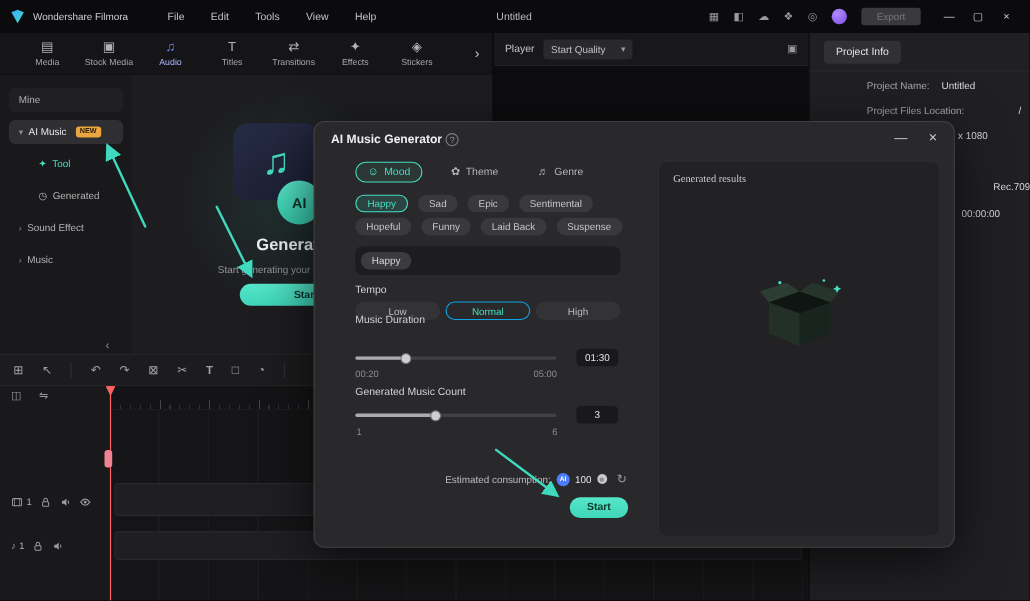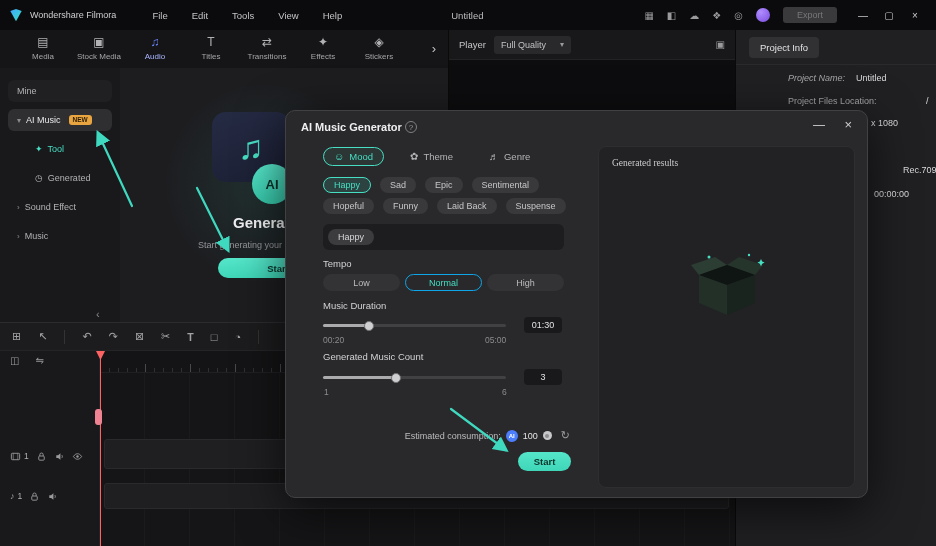--- a/index.html
+++ b/index.html
@@ -59,21 +59,21 @@
   .quality-select{height:18px;background:#29292c;border-radius:3px;font-size:9px;color:#c2c2c4;display:flex;align-items:center;gap:14px;padding:0 7px;}
   .qs-chev{font-size:8px;color:#9a9a9c;}
   .player-panel-icon{margin-left:auto;font-size:10px;color:#9a9a9c;}
 
   
   .rightpanel{position:absolute;left:735px;top:30px;width:201px;height:516px;background:#202023;border-left:1px solid #0a0a0b;}
   .pi-tab{position:absolute;left:13px;top:7px;height:21px;padding:0 11px;background:#313134;border-radius:4px;font-size:9.5px;color:#e2e2e4;display:flex;align-items:center;}
   .pi-sep{position:absolute;left:0;top:34px;width:100%;height:1px;background:#2a2a2d;}
   .pi-label{position:absolute;font-size:9px;color:#a6a6a8;}
   .pi-value{position:absolute;font-size:9px;color:#dadadc;}
-  .pl1{left:52px;top:43px;font-style:italic;} .pv1{left:120px;top:43px;}
+  .pl1{left:52px;top:43px;} .pv1{left:120px;top:43px;}
   .pl2{left:52px;top:66px;} .pv2{left:190px;top:66px;}
   .pv-res{left:135px;top:88px;}
   .pv-rec{left:167px;top:135px;}
   .pv-time{left:138px;top:159px;}
 
   
   .timeline{position:absolute;left:0;top:322px;width:735px;height:224px;background:#151517;border-top:1px solid #2c2c2f;}
   .tl-toolbar{position:absolute;left:0;top:0;width:100%;height:28px;background:#1c1c1e;border-bottom:1px solid #252528;display:flex;align-items:center;gap:17px;padding-left:12px;}
   .tool{font-size:11px;color:#a2a2a4;}
   .tool.t-text{font-size:10.5px;font-weight:bold;}
@@ -107,21 +107,21 @@
   .m-tab{display:flex;align-items:center;gap:5px;font-size:9.5px;color:#b4b4b6;padding:3px 10px;}
   .ticon{font-size:10px;}
   .m-tab.active{border:1px solid #46dfc3;border-radius:12px;color:#46dfc3;background:rgba(70,223,195,.07);}
   .chip-row{position:absolute;left:37px;display:flex;gap:9px;}
   .r1{top:66px;} .r2{top:87px;}
   .chip{font-size:9px;color:#c6c6c8;background:#39393c;border-radius:9px;padding:0 10px;height:16px;display:inline-flex;align-items:center;}
   .chip.active{background:rgba(70,223,195,.15);border:1px solid #46dfc3;color:#46dfc3;}
   .sel-box{position:absolute;left:37px;top:113px;width:241px;height:26px;background:#1d1d1f;border-radius:6px;display:flex;align-items:center;padding-left:5px;}
   .sel-chip{font-size:9px;color:#d6d6d8;background:#3c3c3f;border-radius:8px;padding:0 10px;height:16px;display:inline-flex;align-items:center;}
   .m-label{position:absolute;left:37px;font-size:9.5px;color:#d2d2d4;}
-  .lb-tempo{top:147px;} .lb-dur{top:189px;} .lb-cnt{top:240px;}
+  .lb-tempo{top:147px;} .lb-dur{top:175px;} .lb-cnt{top:240px;}
   .tempo-row{position:absolute;left:37px;top:163px;display:flex;gap:5px;}
   .tempo-btn{width:77px;height:17px;background:#333336;border-radius:9px;color:#bcbcbe;font-size:9px;display:flex;align-items:center;justify-content:center;}
   .tempo-btn.active{background:transparent;border:1px solid #0ea5e9;color:#46dfc3;}
   .slider{position:absolute;left:37px;width:183px;height:3px;background:#414144;border-radius:2px;}
   .s1{top:213px;} .s2{top:265px;}
   .fill{height:3px;background:#ababad;border-radius:2px;}
   .handle{position:absolute;top:-3.5px;width:10px;height:10px;border-radius:50%;background:#cfcfd1;border:1px solid #737376;}
   .srange{position:absolute;font-size:8.5px;color:#8c8c8e;}
   .d-min{left:37px;top:224px;} .d-max{left:199px;top:224px;}
   .c-min{left:38px;top:276px;} .c-max{left:216px;top:276px;}
@@ -249,21 +249,21 @@
   <div class="ai-circle">AI</div>
   <div class="promo-title">Generate</div>
   <div class="promo-sub">Start generating your</div>
   <div class="promo-start">Start</div>
 </div>
 
 <div class="player">
   <div class="player-header">
     <span class="player-label">Player</span>
     <div class="quality-select">
-      <span>Full Quality</span>
+      <span>Start Quality</span>
       <span class="qs-chev">▾</span>
     </div>
     <span class="player-panel-icon">▣</span>
   </div>
 </div>
 
 <div class="rightpanel">
   <div class="pi-tab">Project Info</div>
   <div class="pi-sep"></div>
   <span class="pi-label pl1">Project Name:</span>

